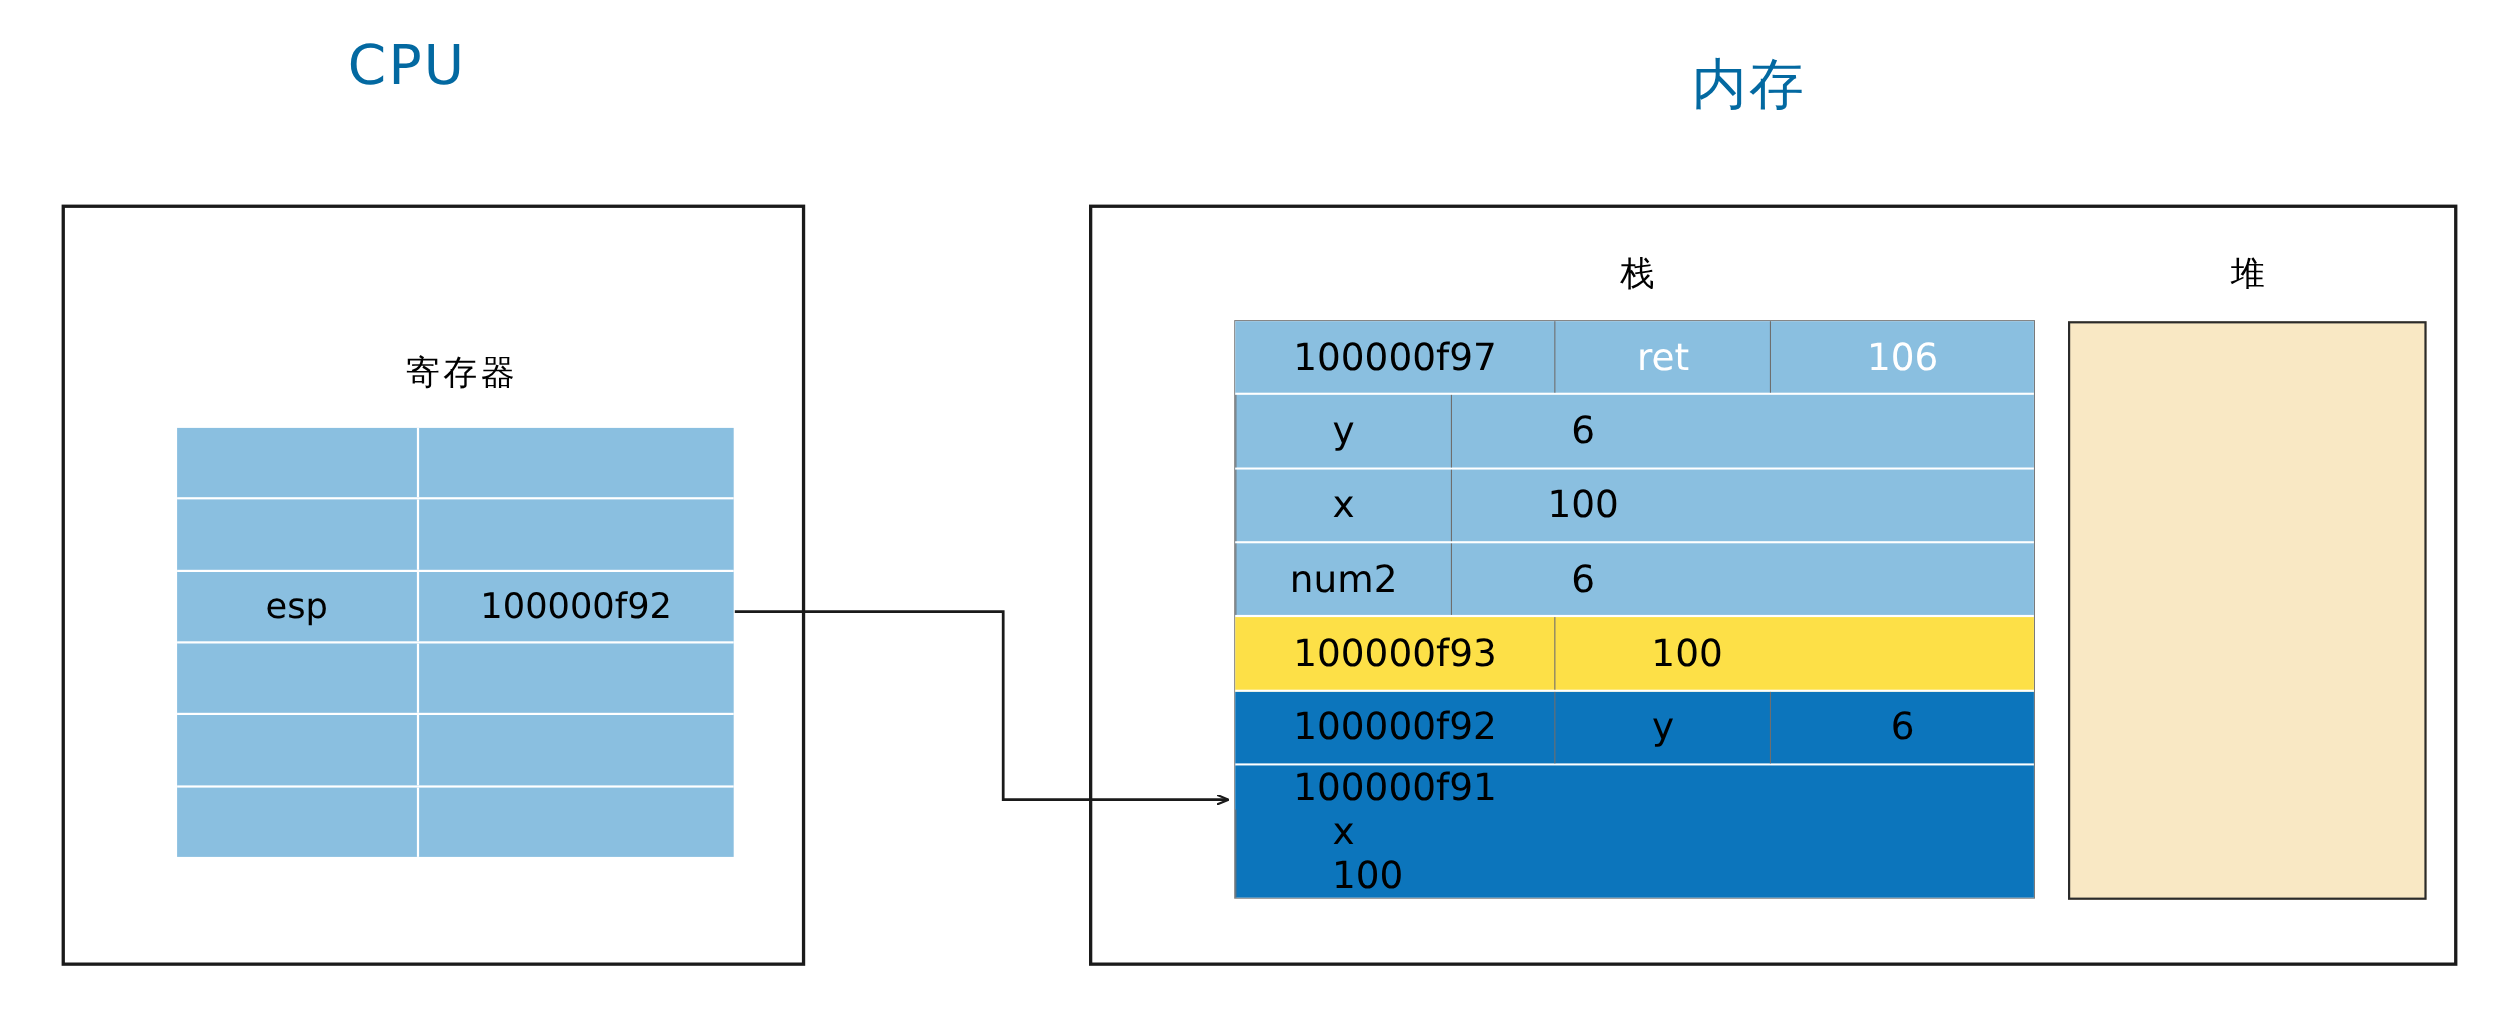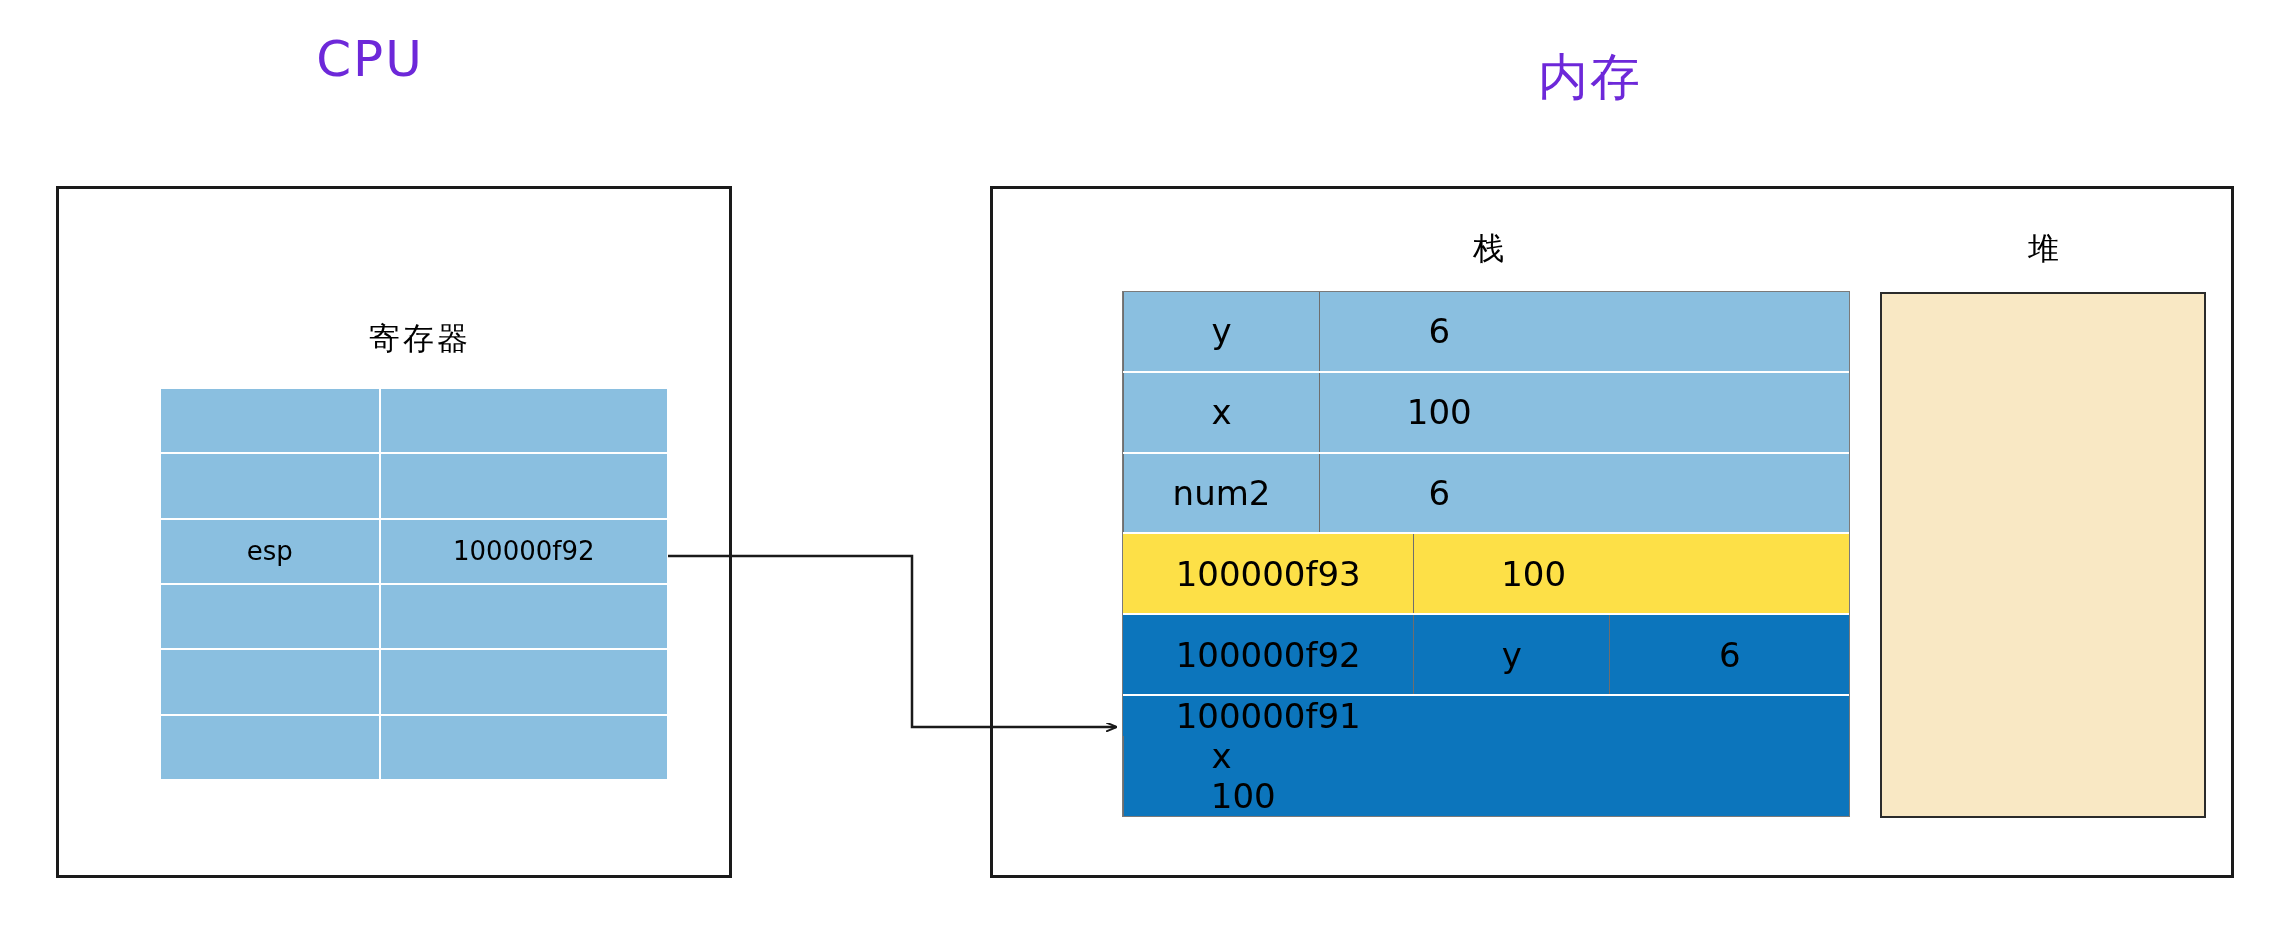--- a/index.html
+++ b/index.html
@@ -16,21 +16,21 @@
     height: 929px;
     background: #ffffff;
     overflow: hidden;
   }
 
   
   .section-title {
     position: absolute;
     font-size: 50px;
     font-weight: 400;
-    color: #6d28d9;
+    color: #0369a1;
     letter-spacing: 2px;
     white-space: nowrap;
     text-align: center;
     font-family: "DejaVu Sans", "Liberation Sans", sans-serif;
   }
   #cpu-title { left: 0px;    top: 30px; width: 740px; }
   #mem-title { left: 1000px; top: 44px; width: 1180px; }
 
   
   .outer-box {
@@ -71,21 +71,21 @@
     display: flex;
     position: relative;
     border-bottom: 2px solid #ffffff;
     box-sizing: border-box;
   }
   .reg-row:last-child { border-bottom: none; }
   .reg-name, .reg-value {
     display: flex;
     align-items: center;
     justify-content: center;
-    font-size: 26px;
+    font-size: 32px;
     color: #000000;
     box-sizing: border-box;
   }
   .reg-name  { width: 43%; }
   .reg-value { width: 57%; border-left: 2px solid #ffffff; }
 
   
   #stack-table {
     position: absolute;
     left: 1122px;
@@ -182,20 +182,25 @@
     <div class="reg-row">
       <div class="reg-name"></div>
       <div class="reg-value"></div>
     </div>
   </div>
 
   <div class="inner-label" id="stack-label">栈</div>
   <div class="inner-label" id="heap-label">堆</div>
 
   <div id="stack-table">
+    <div class="stack-row tone-mid">
+      <div class="cell cell-addr">100000f97</div>
+      <div class="cell cell-name white-text">ret</div>
+      <div class="cell cell-val white-text">106</div>
+    </div>
     <div class="stack-row tone-mid">
       <div class="cell cell-name">y</div>
       <div class="cell cell-val">6</div>
     </div>
     <div class="stack-row tone-mid">
       <div class="cell cell-name">x</div>
       <div class="cell cell-val">100</div>
     </div>
     <div class="stack-row tone-mid">
       <div class="cell cell-name">num2</div>

